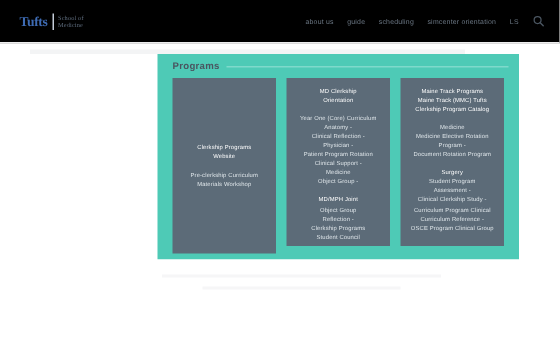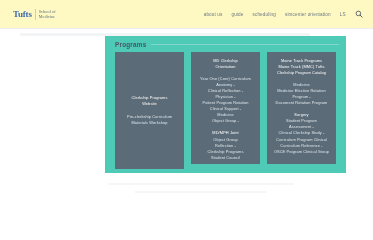--- a/index.html
+++ b/index.html
@@ -15,21 +15,21 @@
     color: #3f4a55;
     position: relative;
   }
 
   
   .site-header {
     position: absolute;
     left: 0; top: 0;
     width: 373px;
     height: 29px;
-    background: #fef9c3;
+    background: #000000;
     border-bottom: 1px solid #ededee;
     box-sizing: border-box;
     display: flex;
     align-items: center;
   }
   .brand {
     display: flex;
     align-items: center;
     margin-left: 13px;
     gap: 3px;

